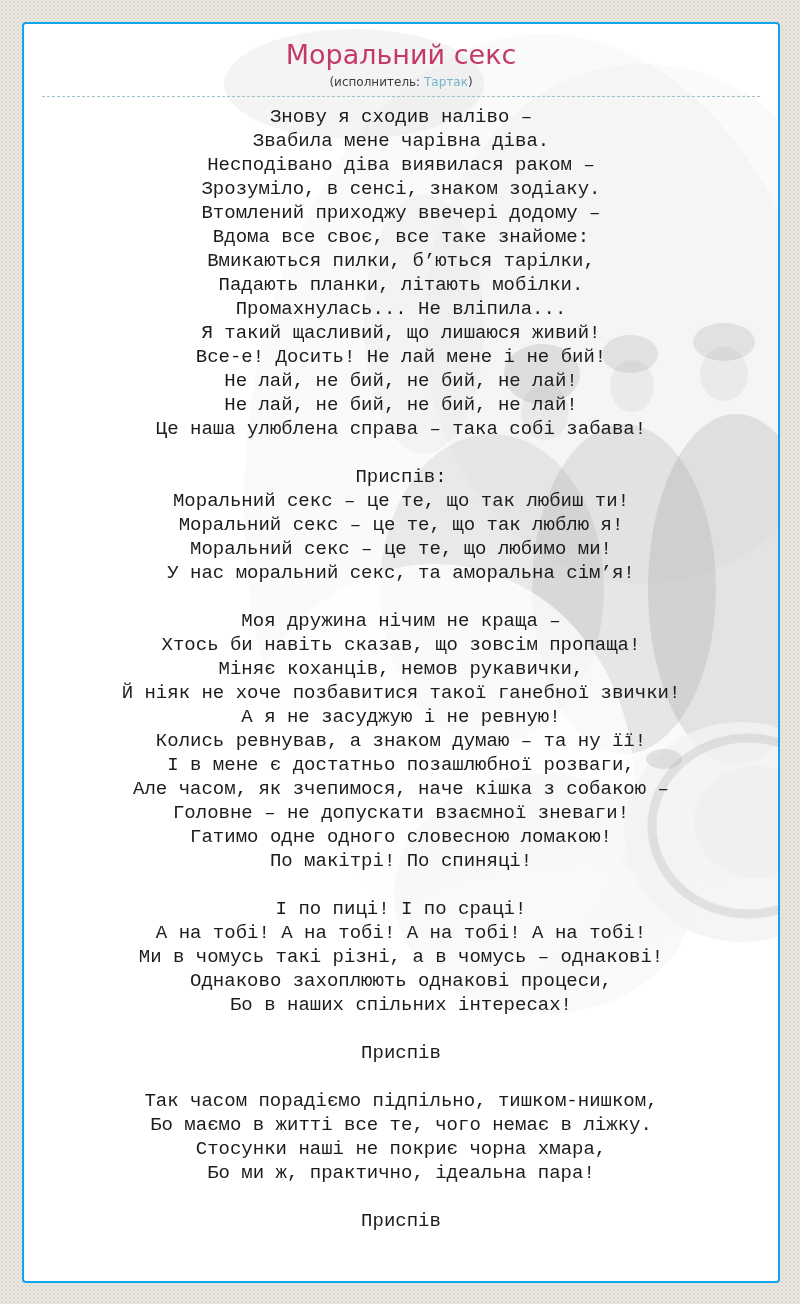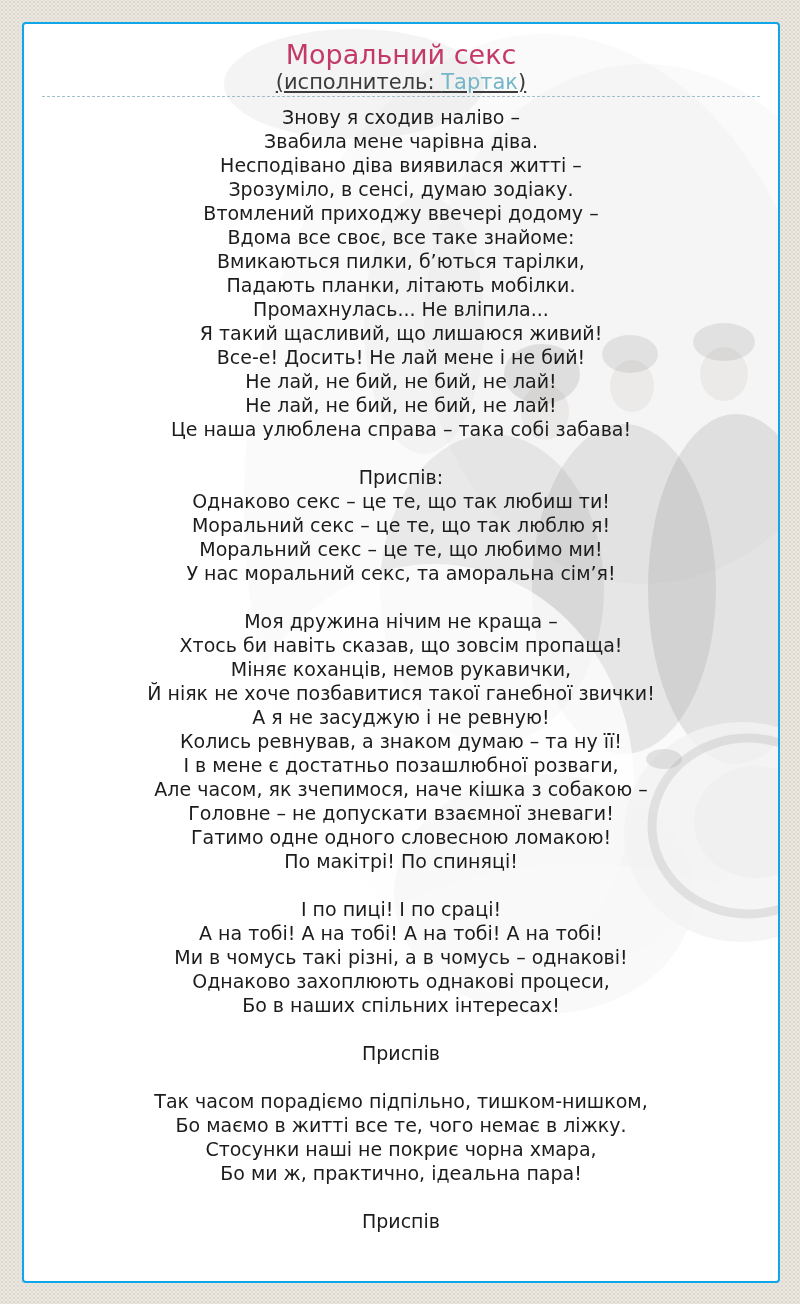--- a/index.html
+++ b/index.html
@@ -26,31 +26,30 @@
   .bg-photo {
     position: absolute; left: 0; top: 0; width: 758px; height: 1261px;
     pointer-events: none;
   }
   .content { position: relative; padding: 14px 18px 0 18px; }
   .song-title {
     margin: 0; font-size: 27px; line-height: 33px; font-weight: normal;
     color: #c43a67; letter-spacing: 0;
   }
   .artist-line {
-    font-size: 21px; line-height: 22px; color: #3c3c3c;
+    font-size: 12px; line-height: 22px; color: #3c3c3c;
     padding-bottom: 3px;
     border-bottom: 1px dashed #a3bfcb;
-    text-decoration: underline;
   }
   .artist-link { color: #74b6c7; text-decoration: none; cursor: pointer; }
   .lyrics {
     margin-top: 8px;
     font-size: 19px; line-height: 24px; color: #1c1c1c;
   }
-  .lyrics-line { min-height: 24px; }
+  .lyrics-line { min-height: 24px; font-family: Liberation Mono, monospace; }
 </style>
 </head>
 <body>
 
 <div class="card">
 
   <svg class="bg-photo" viewBox="0 0 758 1261" aria-hidden="true">
 
     <ellipse cx="520" cy="480" rx="300" ry="470" fill="#cfcfcf" opacity="0.10"></ellipse>
     <ellipse cx="620" cy="300" rx="220" ry="260" fill="#d8d8d8" opacity="0.12"></ellipse>
@@ -82,35 +81,35 @@
 
   <div class="content">
     <header>
       <h1 class="song-title">Моральний секс</h1>
       <div class="artist-line"><span>(исполнитель: </span><a class="artist-link">Тартак</a><span>)</span></div>
     </header>
 
     <div class="lyrics">
         <div class="lyrics-line">Знову я сходив наліво –</div>
         <div class="lyrics-line">Звабила мене чарівна діва.</div>
-        <div class="lyrics-line">Несподівано діва виявилася житті –</div>
-        <div class="lyrics-line">Зрозуміло, в сенсі, думаю зодіаку.</div>
+        <div class="lyrics-line">Несподівано діва виявилася раком –</div>
+        <div class="lyrics-line">Зрозуміло, в сенсі, знаком зодіаку.</div>
         <div class="lyrics-line">Втомлений приходжу ввечері додому –</div>
         <div class="lyrics-line">Вдома все своє, все таке знайоме:</div>
         <div class="lyrics-line">Вмикаються пилки, б’ються тарілки,</div>
         <div class="lyrics-line">Падають планки, літають мобілки.</div>
         <div class="lyrics-line">Промахнулась... Не вліпила...</div>
         <div class="lyrics-line">Я такий щасливий, що лишаюся живий!</div>
         <div class="lyrics-line">Все-е! Досить! Не лай мене і не бий!</div>
         <div class="lyrics-line">Не лай, не бий, не бий, не лай!</div>
         <div class="lyrics-line">Не лай, не бий, не бий, не лай!</div>
         <div class="lyrics-line">Це наша улюблена справа – така собі забава!</div>
         <div class="lyrics-line"></div>
         <div class="lyrics-line">Приспів:</div>
-        <div class="lyrics-line">Однаково секс – це те, що так любиш ти!</div>
+        <div class="lyrics-line">Моральний секс – це те, що так любиш ти!</div>
         <div class="lyrics-line">Моральний секс – це те, що так люблю я!</div>
         <div class="lyrics-line">Моральний секс – це те, що любимо ми!</div>
         <div class="lyrics-line">У нас моральний секс, та аморальна сім’я!</div>
         <div class="lyrics-line"></div>
         <div class="lyrics-line">Моя дружина нічим не краща –</div>
         <div class="lyrics-line">Хтось би навіть сказав, що зовсім пропаща!</div>
         <div class="lyrics-line">Міняє коханців, немов рукавички,</div>
         <div class="lyrics-line">Й ніяк не хоче позбавитися такої ганебної звички!</div>
         <div class="lyrics-line">А я не засуджую і не ревную!</div>
         <div class="lyrics-line">Колись ревнував, а знаком думаю – та ну її!</div>

